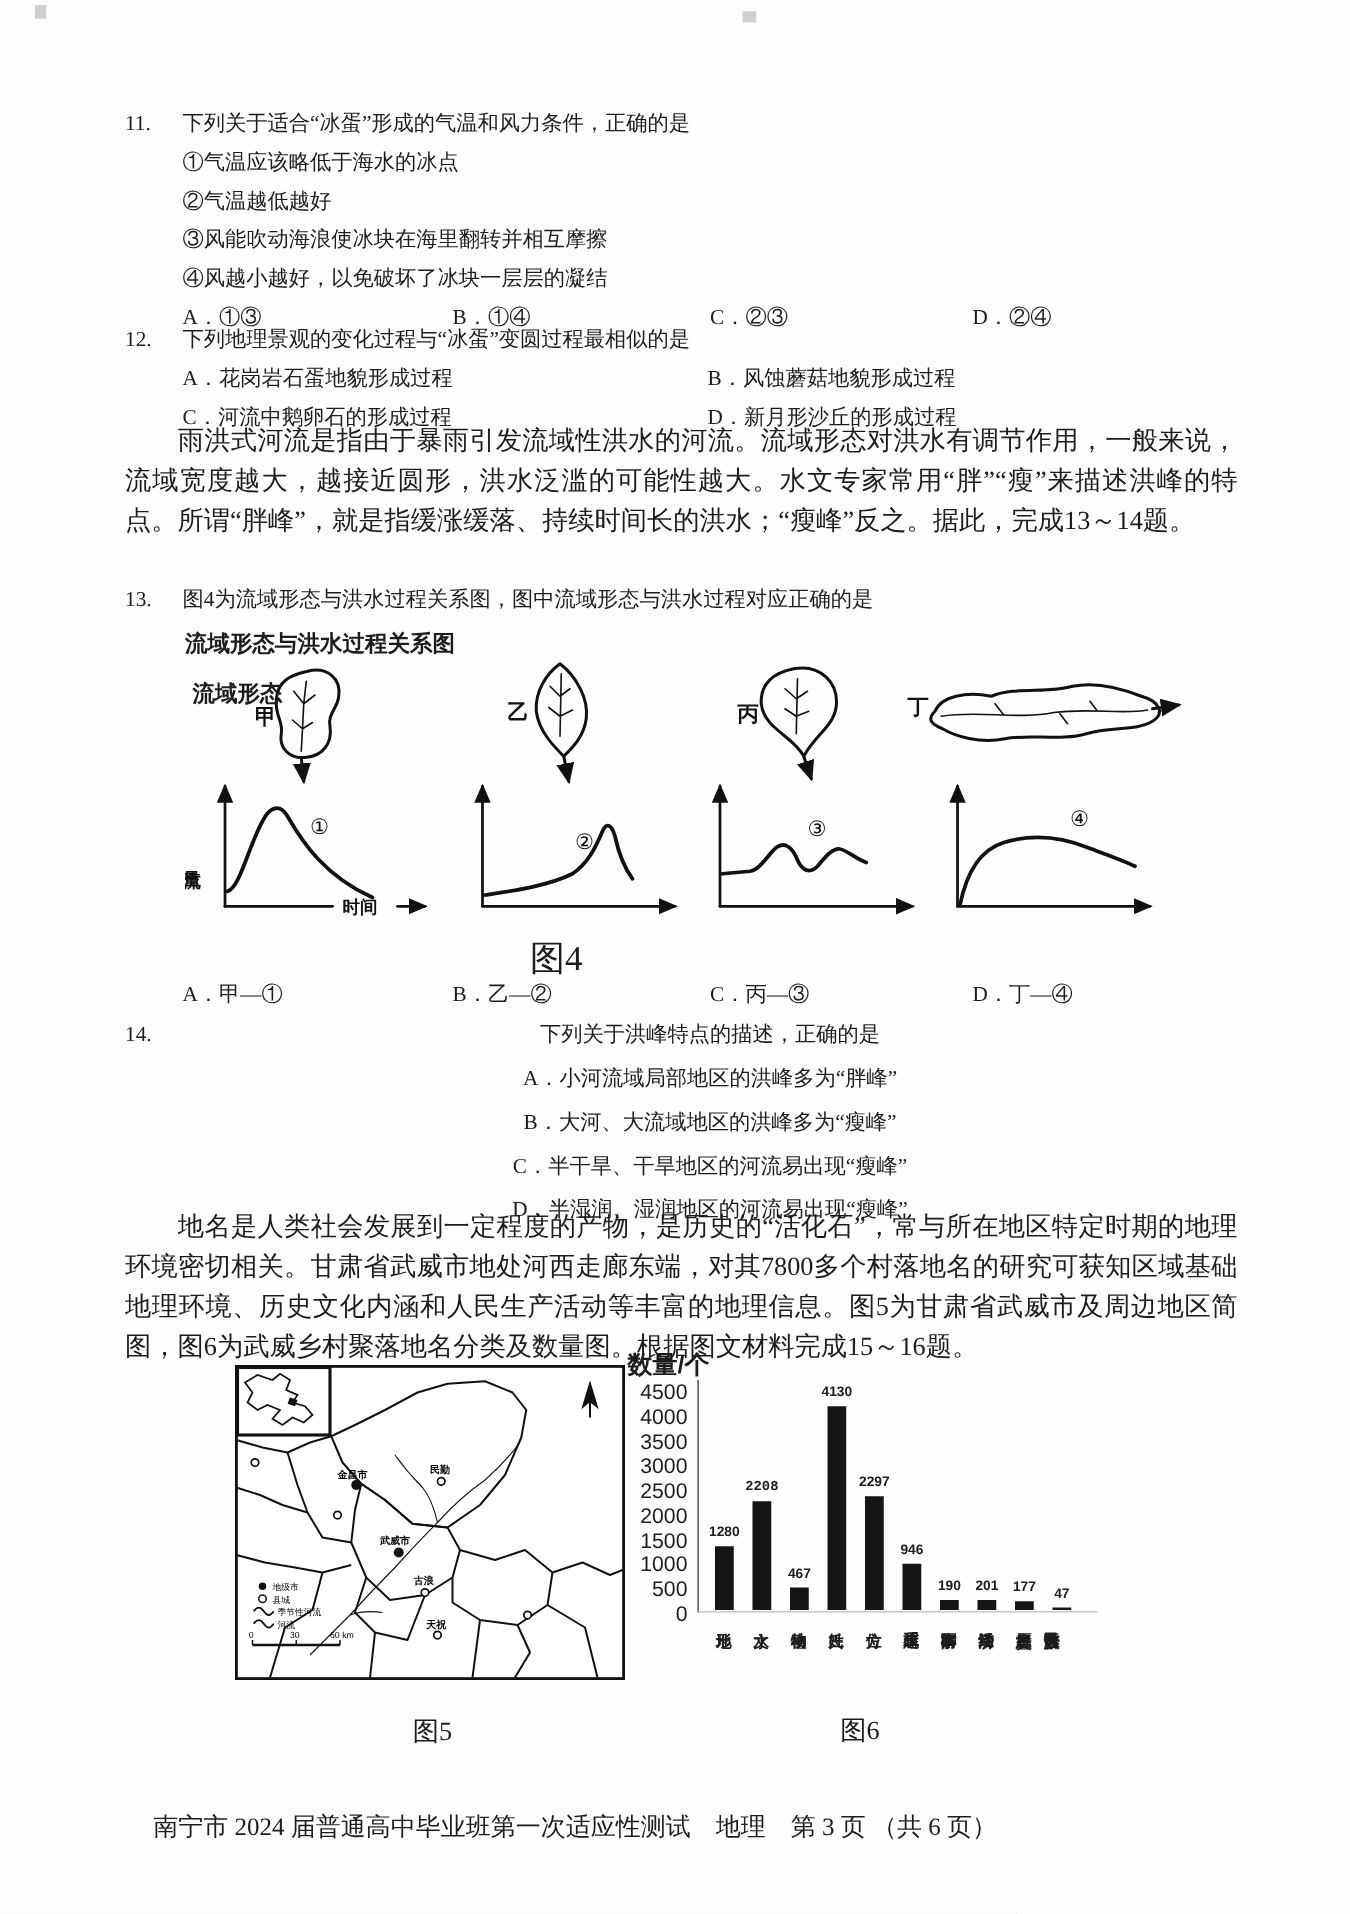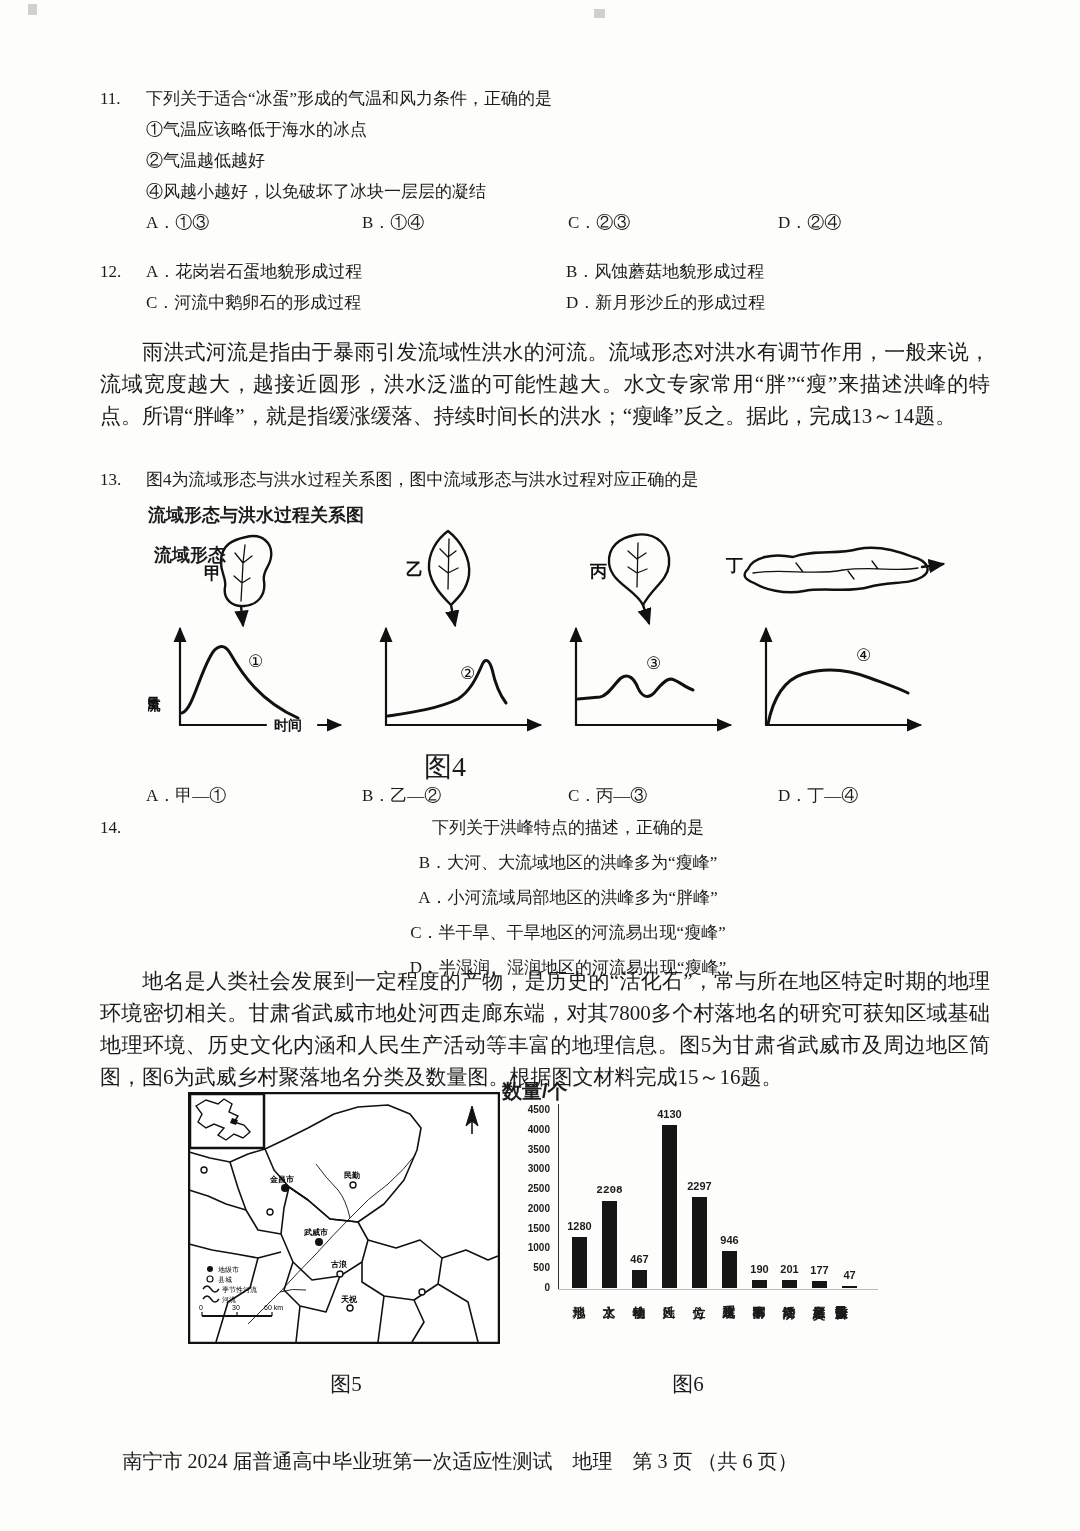--- a/index.html
+++ b/index.html
@@ -21,21 +21,21 @@
   .artifact{position:absolute;background:#9a9a9a;opacity:.45;}
   
   #fig4{position:absolute;left:148px;top:503px;width:810px;}
   #fig4 .shape-label{position:absolute;left:6px;top:40px;font-family:"Liberation Sans","DejaVu Sans",sans-serif;font-weight:bold;font-size:18px;}
   #fig4 svg text{font-family:"Liberation Sans","DejaVu Sans",sans-serif;}
   .f4cap{position:absolute;left:0;top:750px;width:890px;text-align:center;}
   
   #chart{position:absolute;left:478px;top:1078px;width:425px;height:315px;
          font-family:"Liberation Sans","DejaVu Sans",sans-serif;}
   #chart .ylab{position:absolute;left:24px;top:0;font-size:20px;font-weight:bold;}
-  #chart .tick{position:absolute;left:26px;width:46px;text-align:right;font-size:10px;font-weight:700;}
+  #chart .tick{position:absolute;left:26px;width:46px;text-align:right;font-size:17px;font-weight:400;}
   #chart .bar{position:absolute;background:#151515;}
   #chart .val{position:absolute;width:44px;text-align:center;font-size:11px;font-weight:700;}
   #chart .cat{position:absolute;writing-mode:vertical-rl;text-orientation:upright;
               font-size:12.5px;font-weight:700;line-height:14px;height:57px;}
   #chart .axis-y{position:absolute;background:#333;width:1px;}
   #chart .axis-x{position:absolute;background:#bbb;height:1px;}
   #chart .cap{position:absolute;left:0;top:292px;width:420px;text-align:center;
               font-family:"Liberation Serif","DejaVu Serif",serif;font-size:21px;}
   
   #map{position:absolute;left:168px;top:1092px;width:316px;padding-left:20px;}
@@ -51,32 +51,34 @@
   <div class="artifact" style="left:28px;top:4px;width:9px;height:11px;"></div>
   <div class="artifact" style="left:594px;top:9px;width:11px;height:9px;"></div>
 
   <div class="content txt" style="top:83px;">
     <div class="qline">
       <span class="qnum">11.</span>
       <span>下列关于适合“冰蛋”形成的气温和风力条件，正确的是</span>
     </div>
     <div class="stmt">①气温应该略低于海水的冰点</div>
     <div class="stmt">②气温越低越好</div>
+    <div class="stmt">③风能吹动海浪使冰块在海里翻转并相互摩擦</div>
     <div class="stmt">④风越小越好，以免破坏了冰块一层层的凝结</div>
     <div class="optrow">
       <span class="opt o1">A．①③</span>
       <span class="opt o2">B．①④</span>
       <span class="opt o3">C．②③</span>
       <span class="opt o4">D．②④</span>
     </div>
   </div>
 
   <div class="content txt" style="top:256px;">
     <div class="qline">
       <span class="qnum">12.</span>
+      <span>下列地理景观的变化过程与“冰蛋”变圆过程最相似的是</span>
     </div>
     <div class="optrow tworow">
       <span class="opt oa">A．花岗岩石蛋地貌形成过程</span>
       <span class="opt ob">B．风蚀蘑菇地貌形成过程</span>
     </div>
     <div class="optrow tworow">
       <span class="opt oa">C．河流中鹅卵石的形成过程</span>
       <span class="opt ob">D．新月形沙丘的形成过程</span>
     </div>
   </div>
@@ -178,22 +180,22 @@
       <span class="opt o3">C．丙—③</span>
       <span class="opt o4">D．丁—④</span>
     </div>
   </div>
 
   <div class="content txt" style="top:810px;line-height:35px;text-align:center;">
     <div class="qline">
       <span class="qnum">14.</span>
       <span>下列关于洪峰特点的描述，正确的是</span>
     </div>
+    <div class="stmt">A．小河流域局部地区的洪峰多为“胖峰”</div>
     <div class="stmt">B．大河、大流域地区的洪峰多为“瘦峰”</div>
-    <div class="stmt">A．小河流域局部地区的洪峰多为“胖峰”</div>
     <div class="stmt">C．半干旱、干旱地区的河流易出现“瘦峰”</div>
     <div class="stmt">D．半湿润、湿润地区的河流易出现“瘦峰”</div>
   </div>
 
   <div class="content passage" style="top:965px;">
     <span class="ind"></span><span>地名是人类社会发展到一定程度的产物，是历史的“活化石”，常与所在地区特定时期的地理环境密切相关。甘肃省武威市地处河西走廊东端，对其7800多个村落地名的研究可获知区域基础地理环境、历史文化内涵和人民生产活动等丰富的地理信息。图5为甘肃省武威市及周边地区简图，图6为武威乡村聚落地名分类及数量图。根据图文材料完成15～16题。</span>
   </div>
 
   <div id="map">
     <svg width="312" height="252" viewBox="0 0 312 252">

